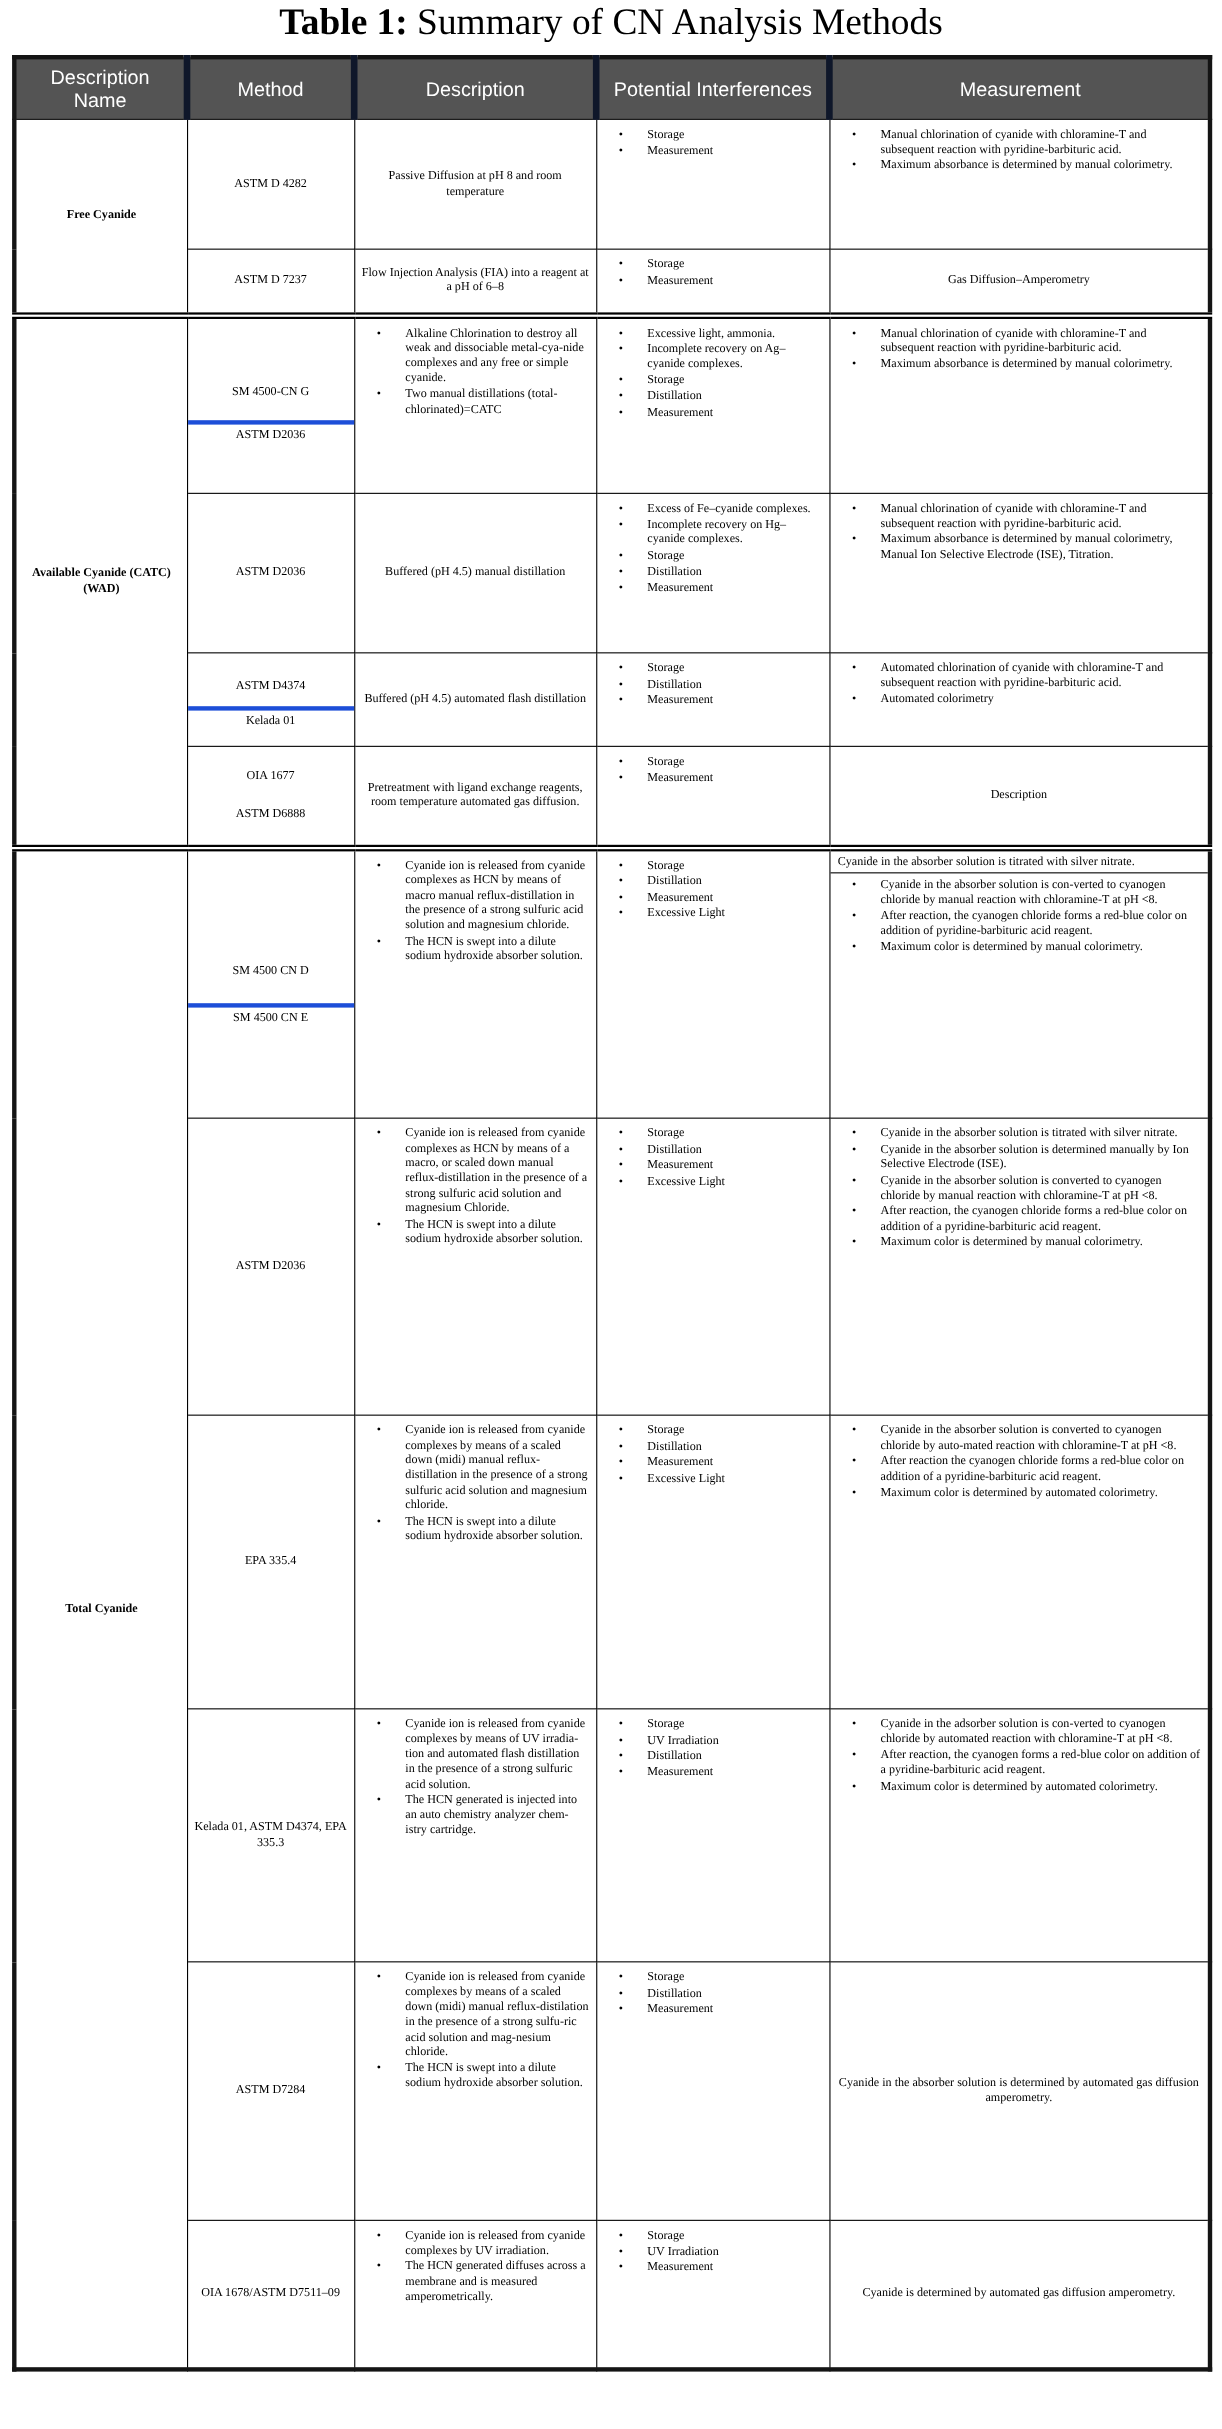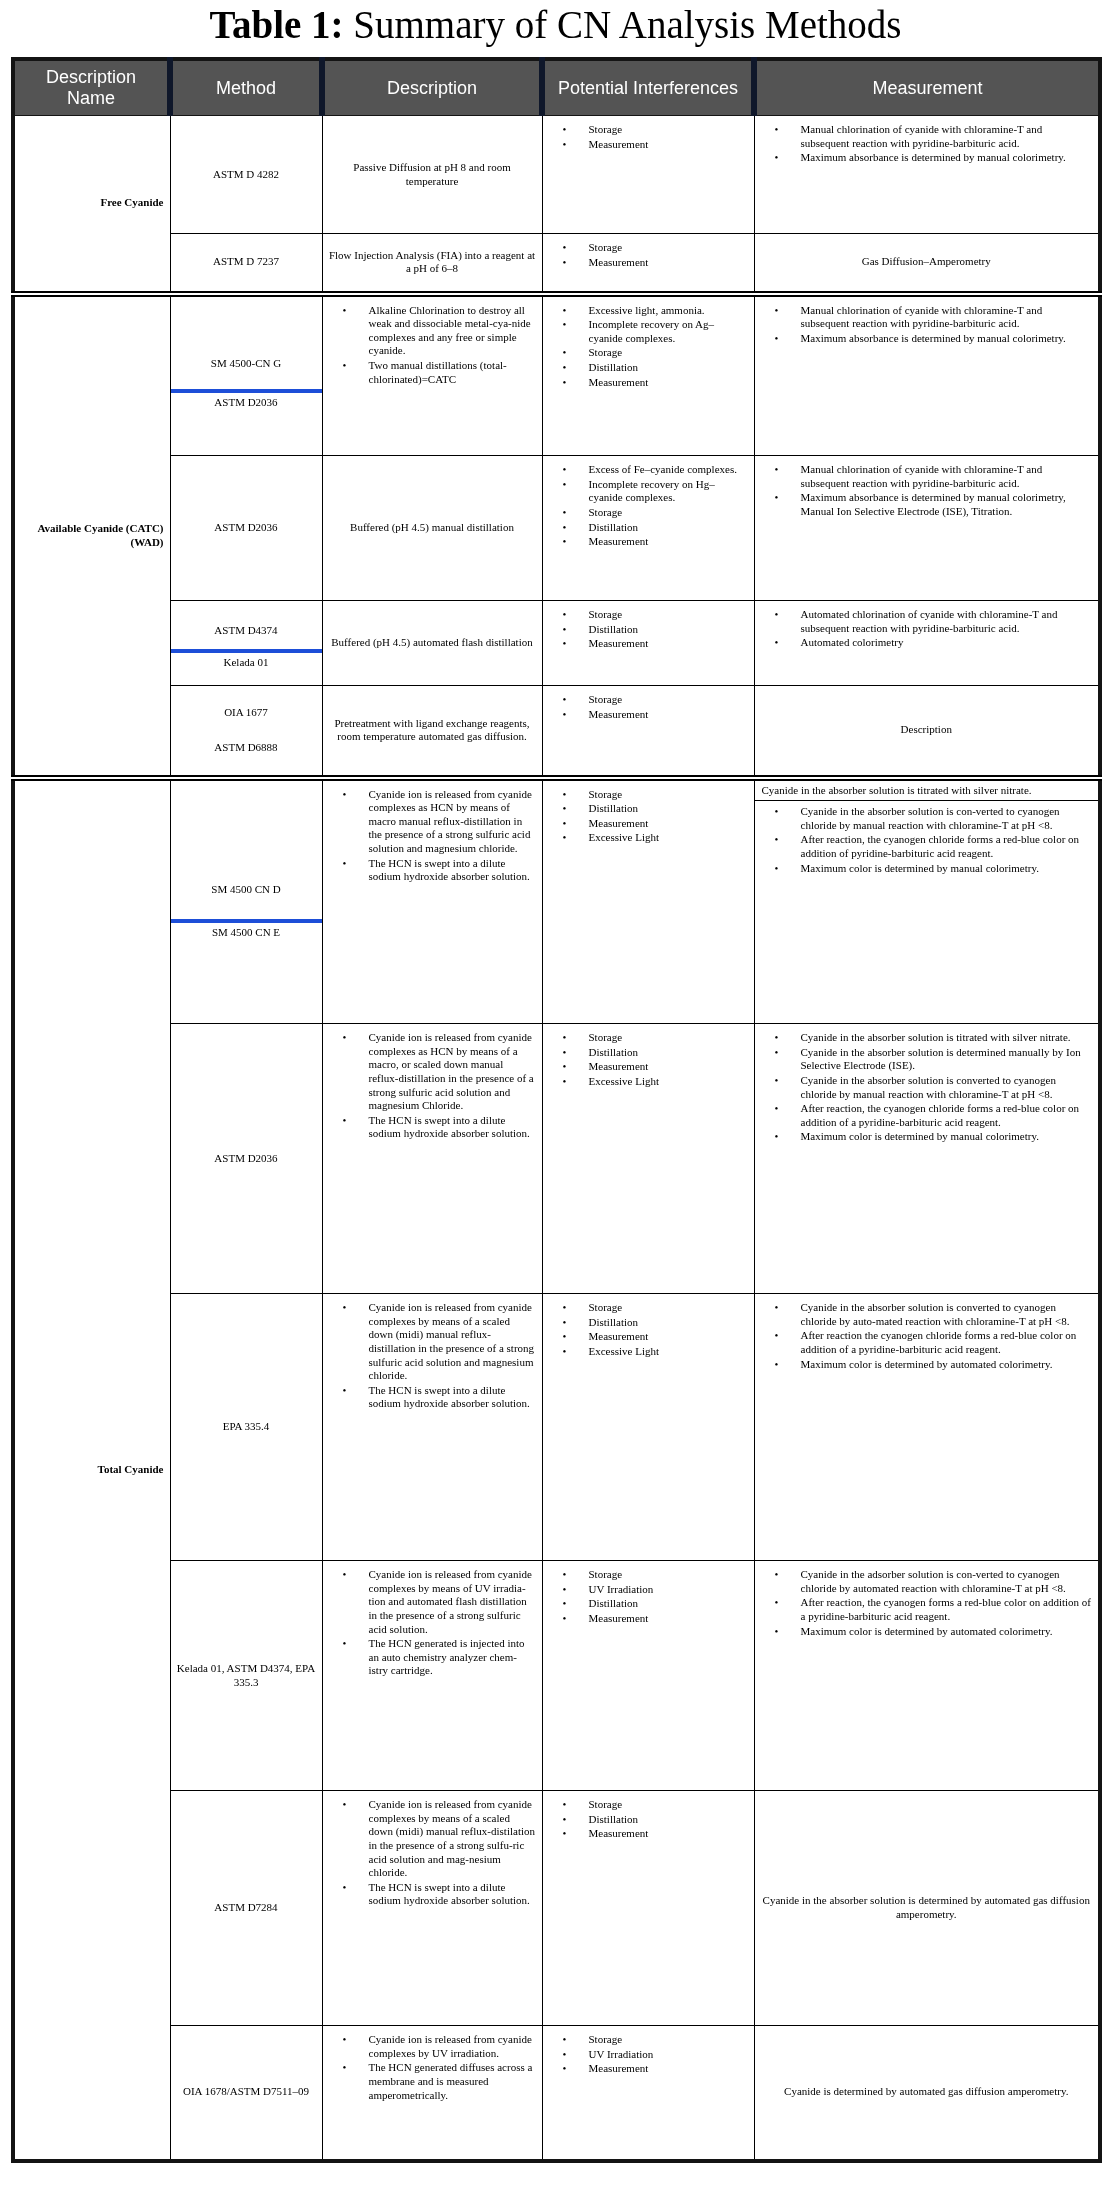--- a/index.html
+++ b/index.html
@@ -1,25 +1,25 @@
 <!DOCTYPE html>
 <html><head>
 <meta charset="utf-8">
 <style>
   html,body{margin:0;padding:0;background:#ffffff;}
   body{width:1111px;height:2208px;font-family:"Liberation Serif", serif;color:#000;}
-  .page-title{width:1111px;text-align:center;font-size:39px;padding-top:2px;margin:0 0 10px 0;}
+  .page-title{width:1111px;text-align:center;font-size:34px;padding-top:2px;margin:0 0 10px 0;}
   .page-title .t-bold{font-weight:bold;}
   table.cn{border-collapse:collapse;table-layout:fixed;width:1087px;margin-left:11px;border:4px solid #141414;}
   col.c1{width:157px}col.c2{width:152px}col.c3{width:220px}col.c4{width:212px}col.c5{width:346px}
   th{background:#545454;color:#fff;font-family:"Liberation Sans", sans-serif;font-weight:400;font-size:18px;height:50px;border-left:6px solid #0f172a;border-bottom:1px solid #141414;vertical-align:middle;text-align:center;line-height:1.15;padding:2px 6px;}
   th:first-child{border-left:none;}
   td{border:1px solid #000;font-size:11px;line-height:1.24;vertical-align:middle;padding:3px 6px;}
   tr.sec-start > td{border-top:6px double #000;}
-  .group-cell{text-align:right;font-weight:bold;margin-top:12px;}
+  .group-cell{text-align:center;font-weight:bold;margin-top:12px;}
   .method-cell{text-align:center;}
   .vtop{vertical-align:top;}
   .plain-center{text-align:center;}
   ul.blist{margin:4px 0;padding:0 0 0 14px;list-style:none;}
   ul.blist li{position:relative;padding-left:26px;margin:0 0 1px 0;}
   ul.blist li::before{content:"\2022";position:absolute;left:0;top:0;}
   td.nopad{padding:0;}
   .subcells{display:flex;flex-direction:column;height:100%;}
   .subcell{display:flex;align-items:center;justify-content:center;text-align:center;padding:3px 6px;box-sizing:border-box;}
   .subcell.divided{border-bottom:4px solid #1d4ed8;}

